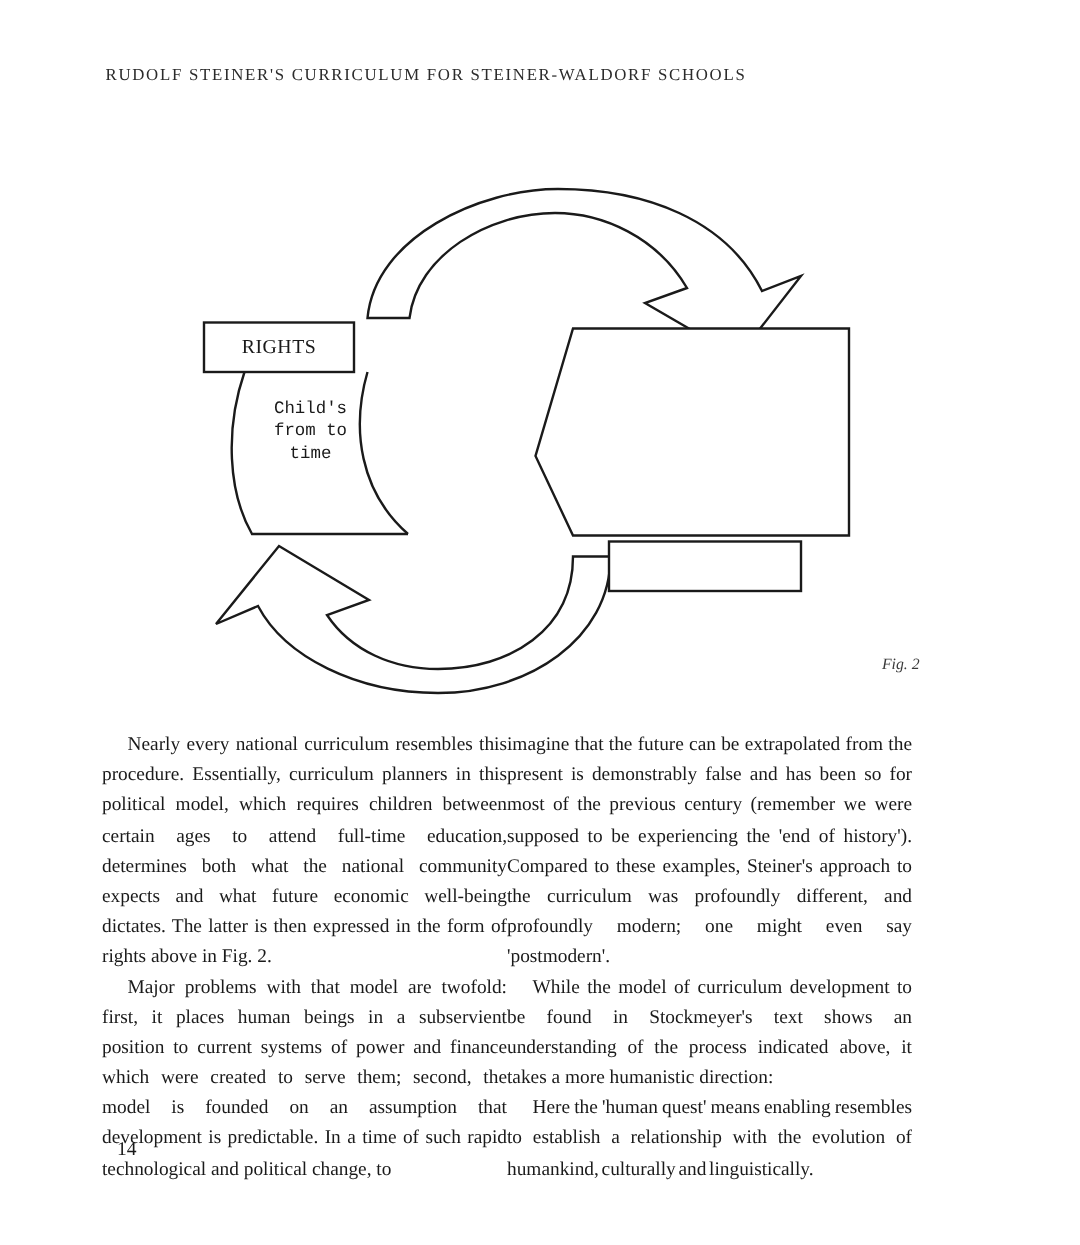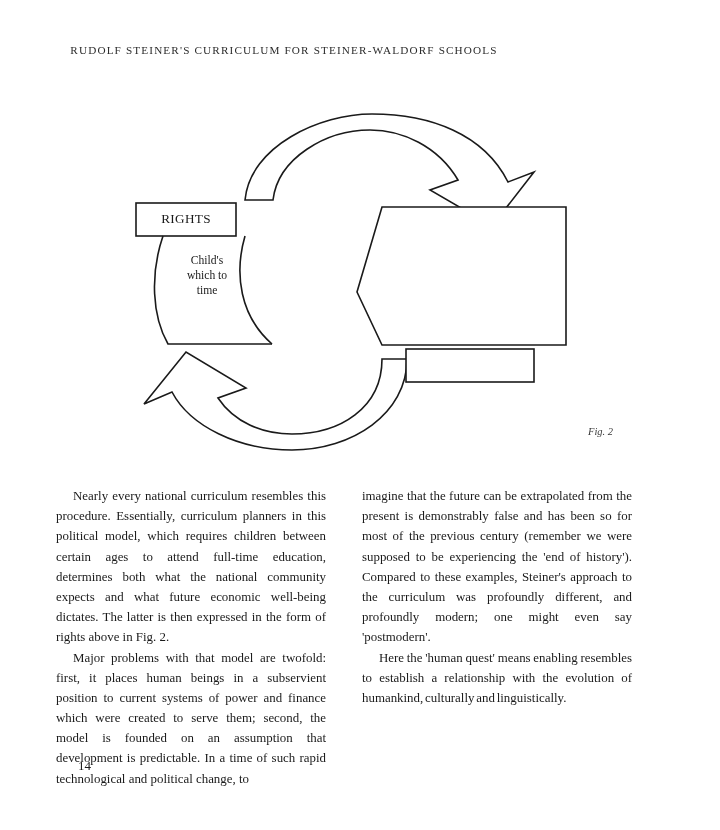--- a/index.html
+++ b/index.html
@@ -28,21 +28,21 @@
     letter-spacing: 1.15px;
     color: #2b2b2b;
     font-variant: small-caps;
     text-transform: uppercase;
     white-space: nowrap;
   }
 
   
   .figure-block {
     position: absolute;
-    top: 104px;
+    top: 116px;
     left: 0;
     width: 618px;
     height: 360px;
     padding-left: 17px;
   }
   .figure-svg {
     position: absolute;
     top: 0;
     left: 0;
   }
@@ -84,36 +84,36 @@
     align-items: center;
     justify-content: center;
     font-size: 12.4px;
     letter-spacing: 0.3px;
   }
   .label-child {
     left: 168px;
     top: 150px;
     width: 78px;
     font-size: 11.6px;
+    font-family: Liberation Mono, monospace;
   }
   .label-social {
     left: 398px;
     top: 145px;
     width: 168px;
     font-size: 11.6px;
   }
 
   
   .body-columns {
     position: absolute;
     top: 486px;
-    left: 56px;
+    left: 68px;
     width: 576px;
     display: flex;
-    gap: 36px;
   }
   .text-column {
     width: 270px;
   }
   .text-column p {
     margin: 0;
     font-family: "Liberation Serif", serif;
     font-size: 12.9px;
     line-height: 1.565;
     text-align: justify;
@@ -187,34 +187,35 @@
       <path fill="none" d="M 245 132
                C 234 170, 240 212, 272 240"></path>
     </g>
   </svg>
 
   <div class="diagram-label label-rights">RIGHTS</div>
 
 
   <div class="diagram-label label-child">
     <div>Child's</div>
-    <div>which to</div>
+    <div>from to</div>
     <div>time</div>
   </div>
 
 
   <div class="fig-caption">Fig. 2</div>
 </div>
 
 <div class="body-columns">
 
   <div class="text-column">
     <p class="indented">Nearly every national curriculum resembles this procedure. Essentially, curriculum planners in this political model, which requires children between certain ages to attend full-time education, determines both what the national community expects and what future economic well-being dictates. The latter is then expressed in the form of rights above in Fig. 2.</p>
     <p class="indented">Major problems with that model are twofold: first, it places human beings in a subservient position to current systems of power and finance which were created to serve them; second, the model is founded on an assumption that development is predictable. In a time of such rapid technological and political change, to</p>
   </div>
 
   <div class="text-column">
     <p>imagine that the future can be extrapolated from the present is demonstrably false and has been so for most of the previous century (remember we were supposed to be experiencing the 'end of history'). Compared to these examples, Steiner's approach to the curriculum was profoundly different, and profoundly modern; one might even say 'postmodern'.</p>
+    <p class="indented">While the model of curriculum development to be found in Stockmeyer's text shows an understanding of the process indicated above, it takes a more humanistic direction:</p>
     <p class="tight">Here the 'human quest' means enabling resembles to establish a relationship with the evolution of humankind, culturally and linguistically.</p>
   </div>
 </div>
 
 <div class="page-number">14</div>
 
 </body></html>

